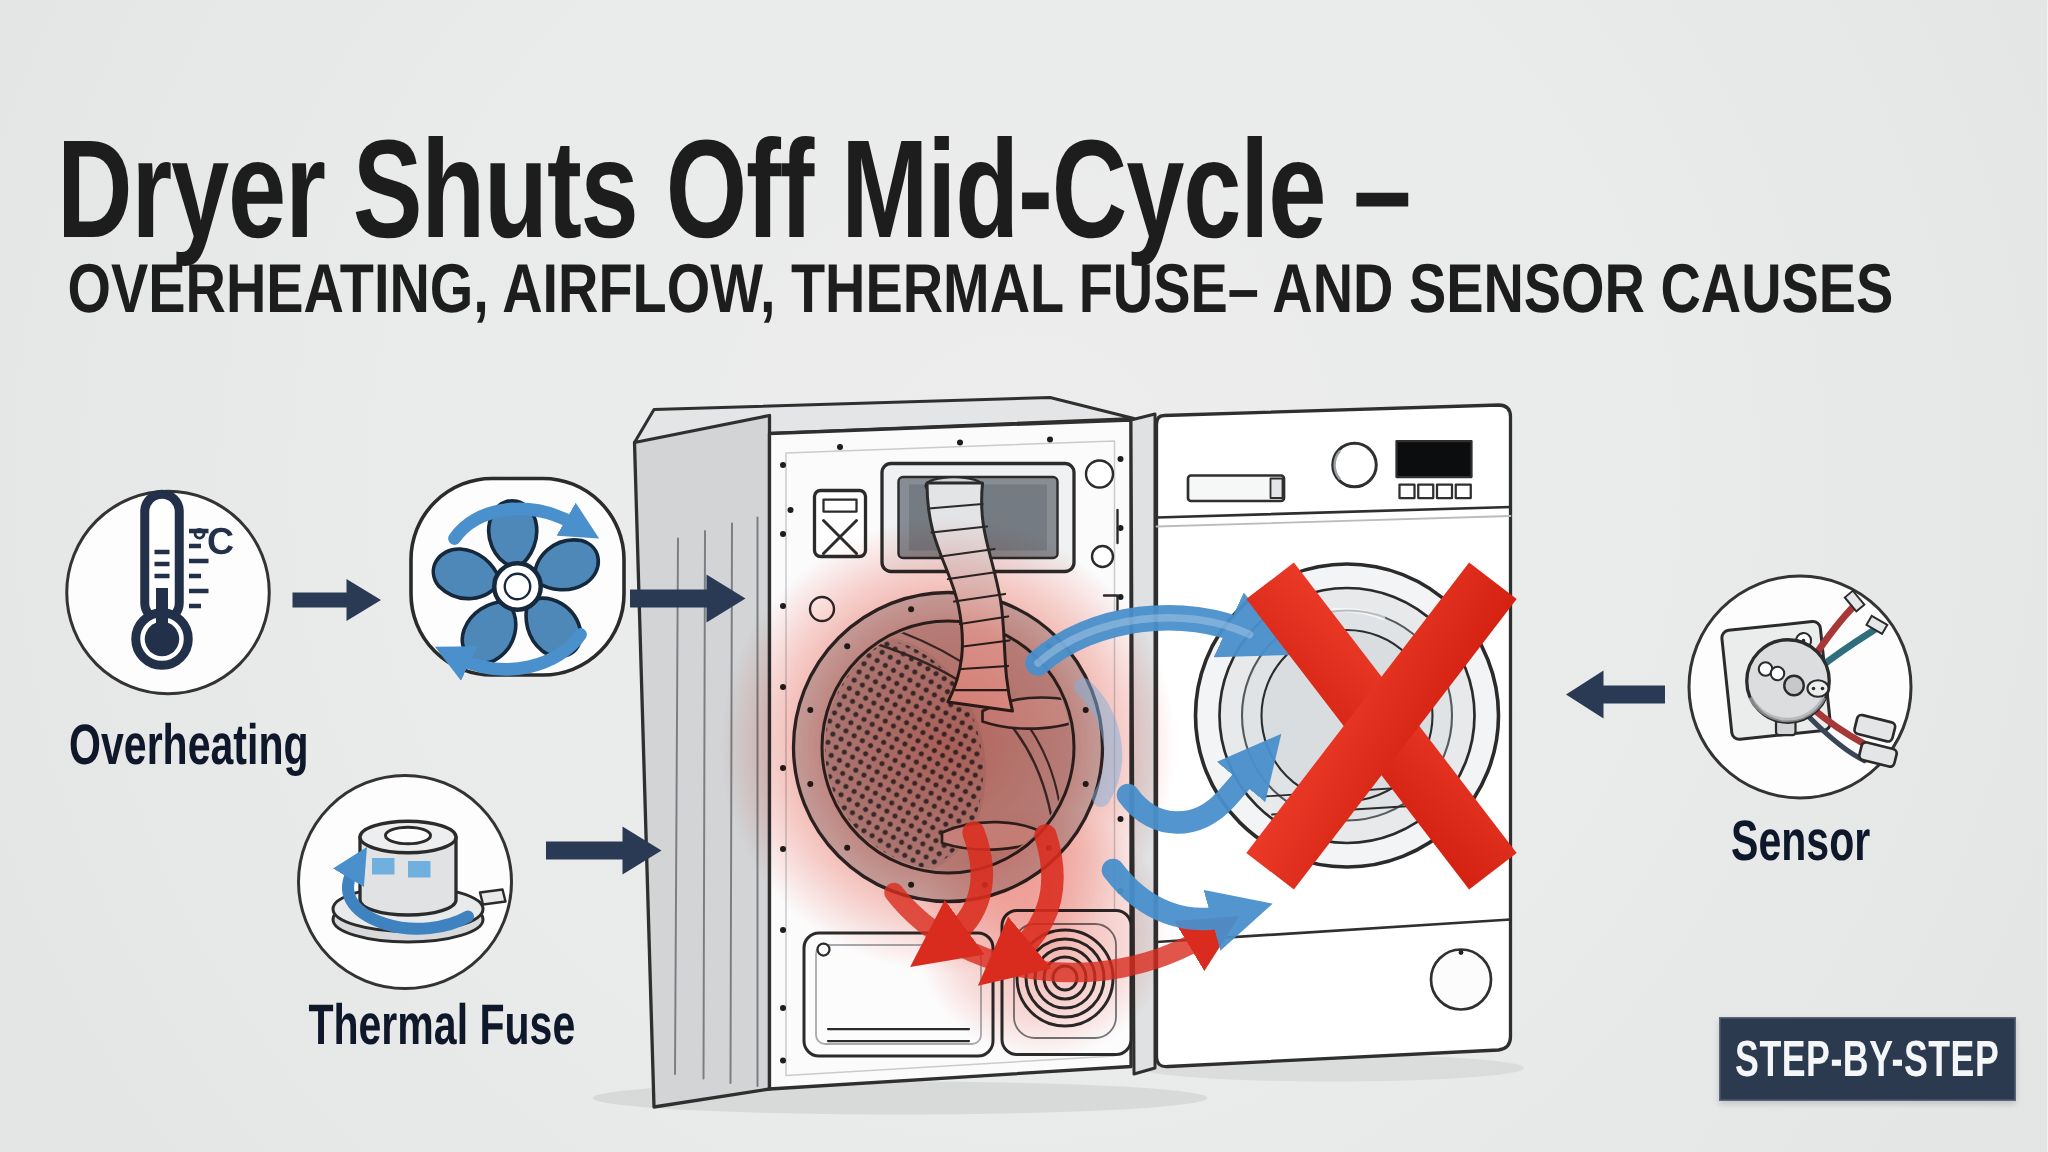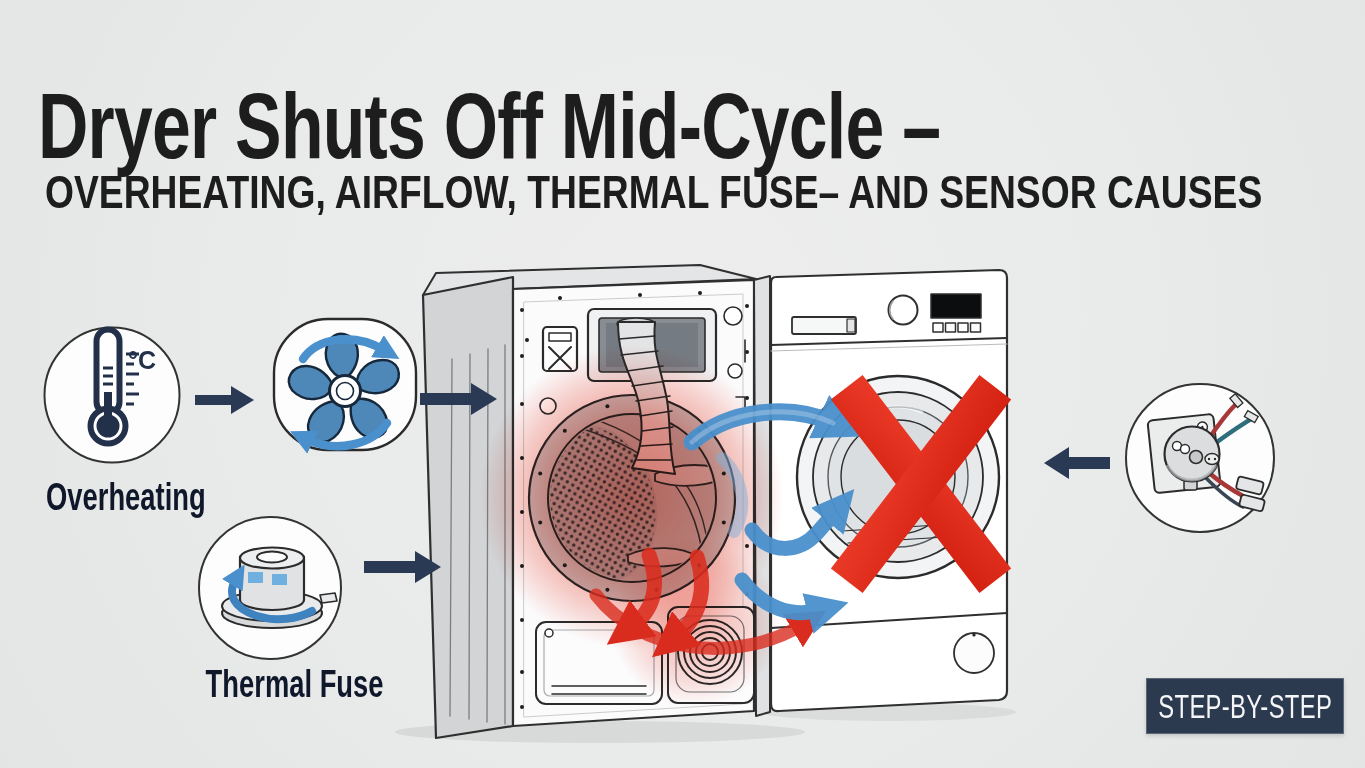--- a/index.html
+++ b/index.html
@@ -29,21 +29,21 @@
   .cause-label .cond-c{transform:scaleX(0.72);}
   .lbl-overheating{left:15px;top:468px;width:200px;}
   .lbl-airflow{left:263px;top:457px;width:160px;}
   .lbl-thermal{left:171px;top:655px;width:200px;}
   .lbl-sensor{left:1120px;top:532px;width:160px;}
   .badge{
     left:1146px;top:668px;width:196px;height:54px;
     background:var(--navy2,#2c3a50);
     border:1px solid #5b6678;
     display:flex;align-items:center;justify-content:center;
-    color:#f5f6f8;font-size:34px;font-weight:400;letter-spacing:0.5px;
+    color:#f5f6f8;font-size:34px;font-weight:700;letter-spacing:0.5px;
     box-shadow:0 2px 4px rgba(0,0,0,0.15);
   }
   .badge .cond-c{transform:scaleX(0.70);}
   svg text{font-family:"Liberation Sans",sans-serif;}
 </style>
 </head>
 <body>
 
 <div class="stage">
 
@@ -347,18 +347,19 @@
         <circle cx="1196" cy="447" r="6.5" fill="#c6c9cb" stroke="#2b2b2b" stroke-width="1.6"></circle>
         <ellipse cx="1212" cy="449" rx="7" ry="5.5" fill="#eceded" stroke="#2b2b2b" stroke-width="1.4"></ellipse>
         <circle cx="1209" cy="449" r="1.2" fill="#2b2b2b"></circle>
           <circle cx="1215" cy="449" r="1.2" fill="#2b2b2b"></circle>
       </g>
     </g>
   </svg>
 
   <div class="abs cause-label lbl-overheating"><span class="cond-c">Overheating</span></div>
   <div class="abs cause-label lbl-thermal"><span class="cond-c">Thermal Fuse</span></div>
+  <div class="abs cause-label lbl-sensor"><span class="cond-c">Sensor</span></div>
 
   <div class="abs badge">
       <span class="cond-c">STEP-BY-STEP</span>
     </div>
 
 </div>
 
 </body></html>

